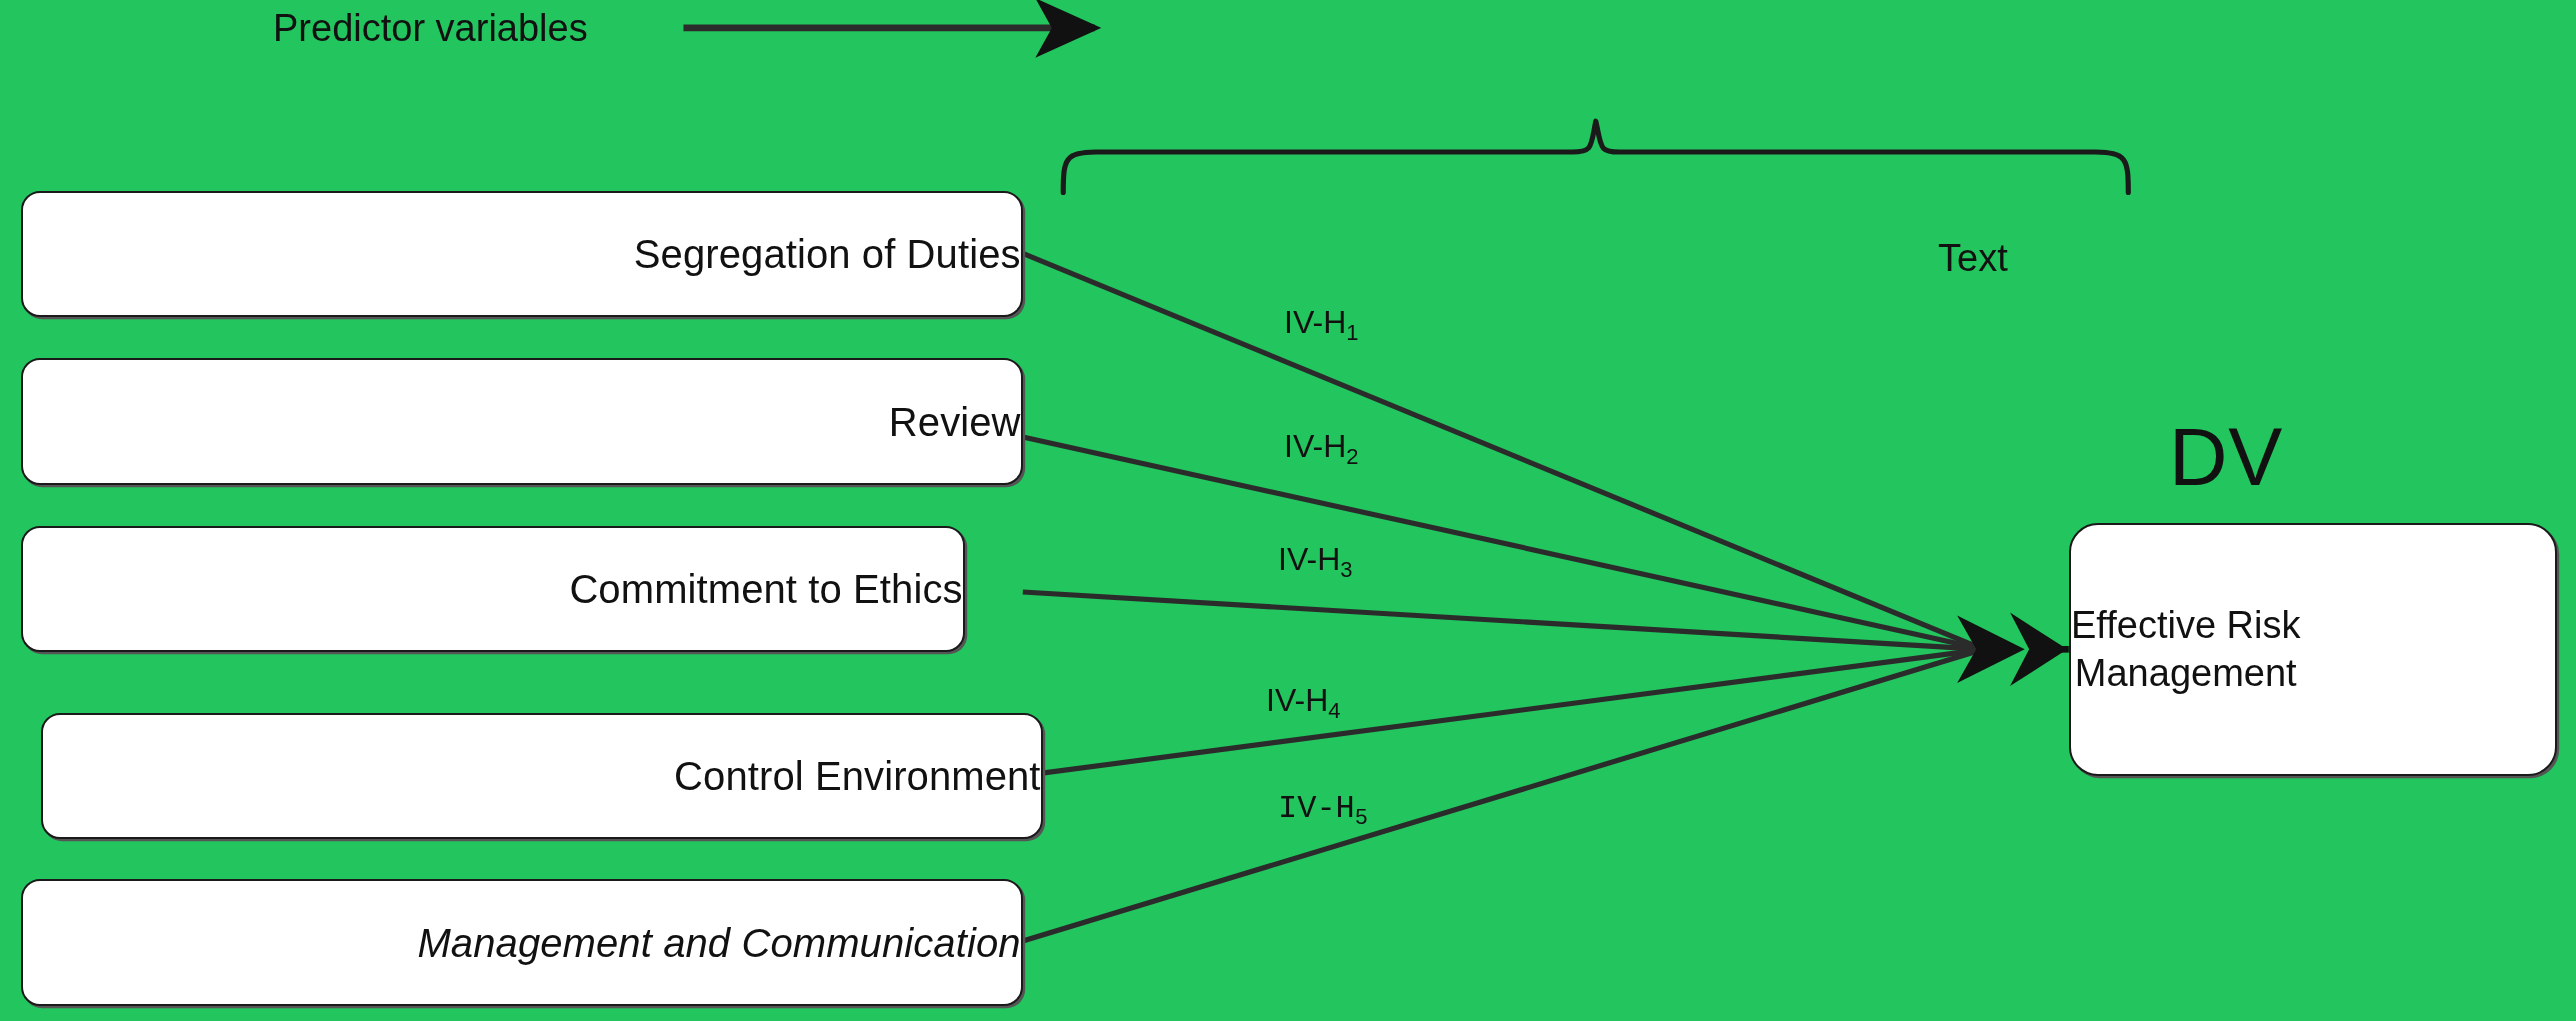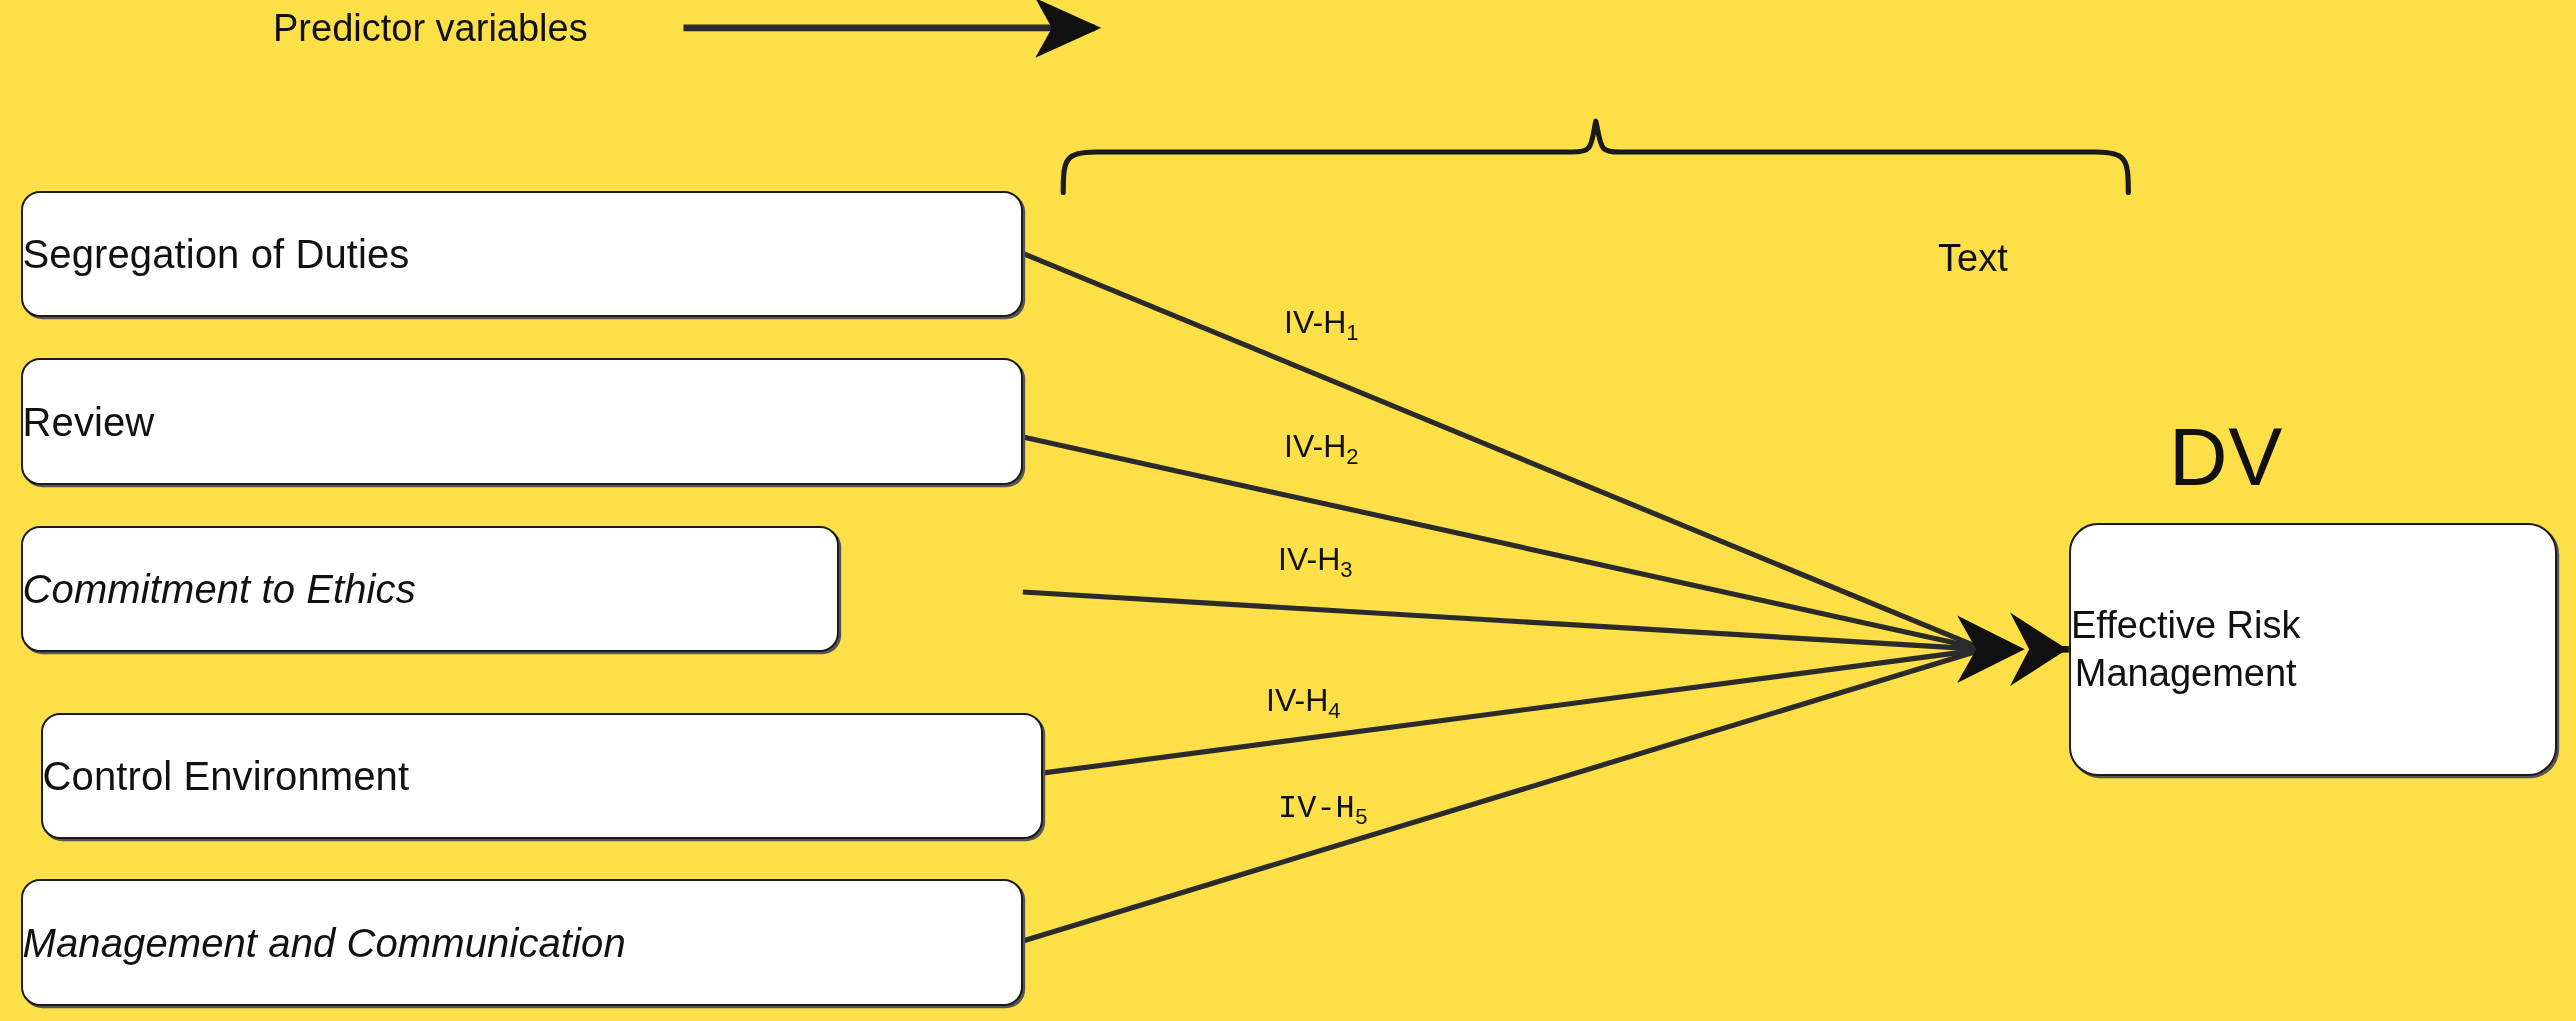--- a/index.html
+++ b/index.html
@@ -9,40 +9,40 @@
     background: #ffffff;
   }
   body {
     font-family: "Liberation Sans", sans-serif;
     color: #000000;
   }
   #canvas {
     position: relative;
     width: 2576px;
     height: 1021px;
-    background: #fde047;
+    background: #22c55e;
     overflow: hidden;
   }
   #wires {
     position: absolute;
     left: 0;
     top: 0;
     width: 2576px;
     height: 1021px;
     pointer-events: none;
   }
   .iv-box {
     position: absolute;
     box-sizing: border-box;
     border: 2.9px solid #1a1a1a;
     border-radius: 19px;
     background: #ffffff;
     display: flex;
     align-items: center;
-    justify-content: flex-start;
+    justify-content: flex-end;
     box-shadow: 2.2px 2.2px 0 0 #555555;
   }
   .iv-box .label {
     font-size: 40px;
     line-height: 1.15;
     color: #111111;
     text-align: center;
     letter-spacing: 0.1px;
     white-space: nowrap;
   }
@@ -146,21 +146,21 @@
   <div class="free-text" id="text-label">Text</div>
 
   <div class="iv-box" style="left:20.6px; top:191px; width:1002px; height:126px;">
     <span class="label">Segregation of Duties</span>
   </div>
 
   <div class="iv-box" style="left:20.6px; top:358px; width:1002px; height:127px;">
     <span class="label">Review</span>
   </div>
 
-  <div class="iv-box" style="left:20.6px; top:526px; width:818px; height:126px;font-style:italic;">
+  <div class="iv-box" style="left:20.6px; top:526px; width:944px; height:126px;">
     <span class="label">Commitment to Ethics</span>
   </div>
 
   <div class="iv-box" style="left:20.6px; top:713px; width:1002px; height:126px;margin-left:20px;">
     <span class="label">Control Environment</span>
   </div>
 
   <div class="iv-box" style="left:20.6px; top:879px; width:1002px; height:127px;">
     <span class="label italic">Management and Communication</span>
   </div>

